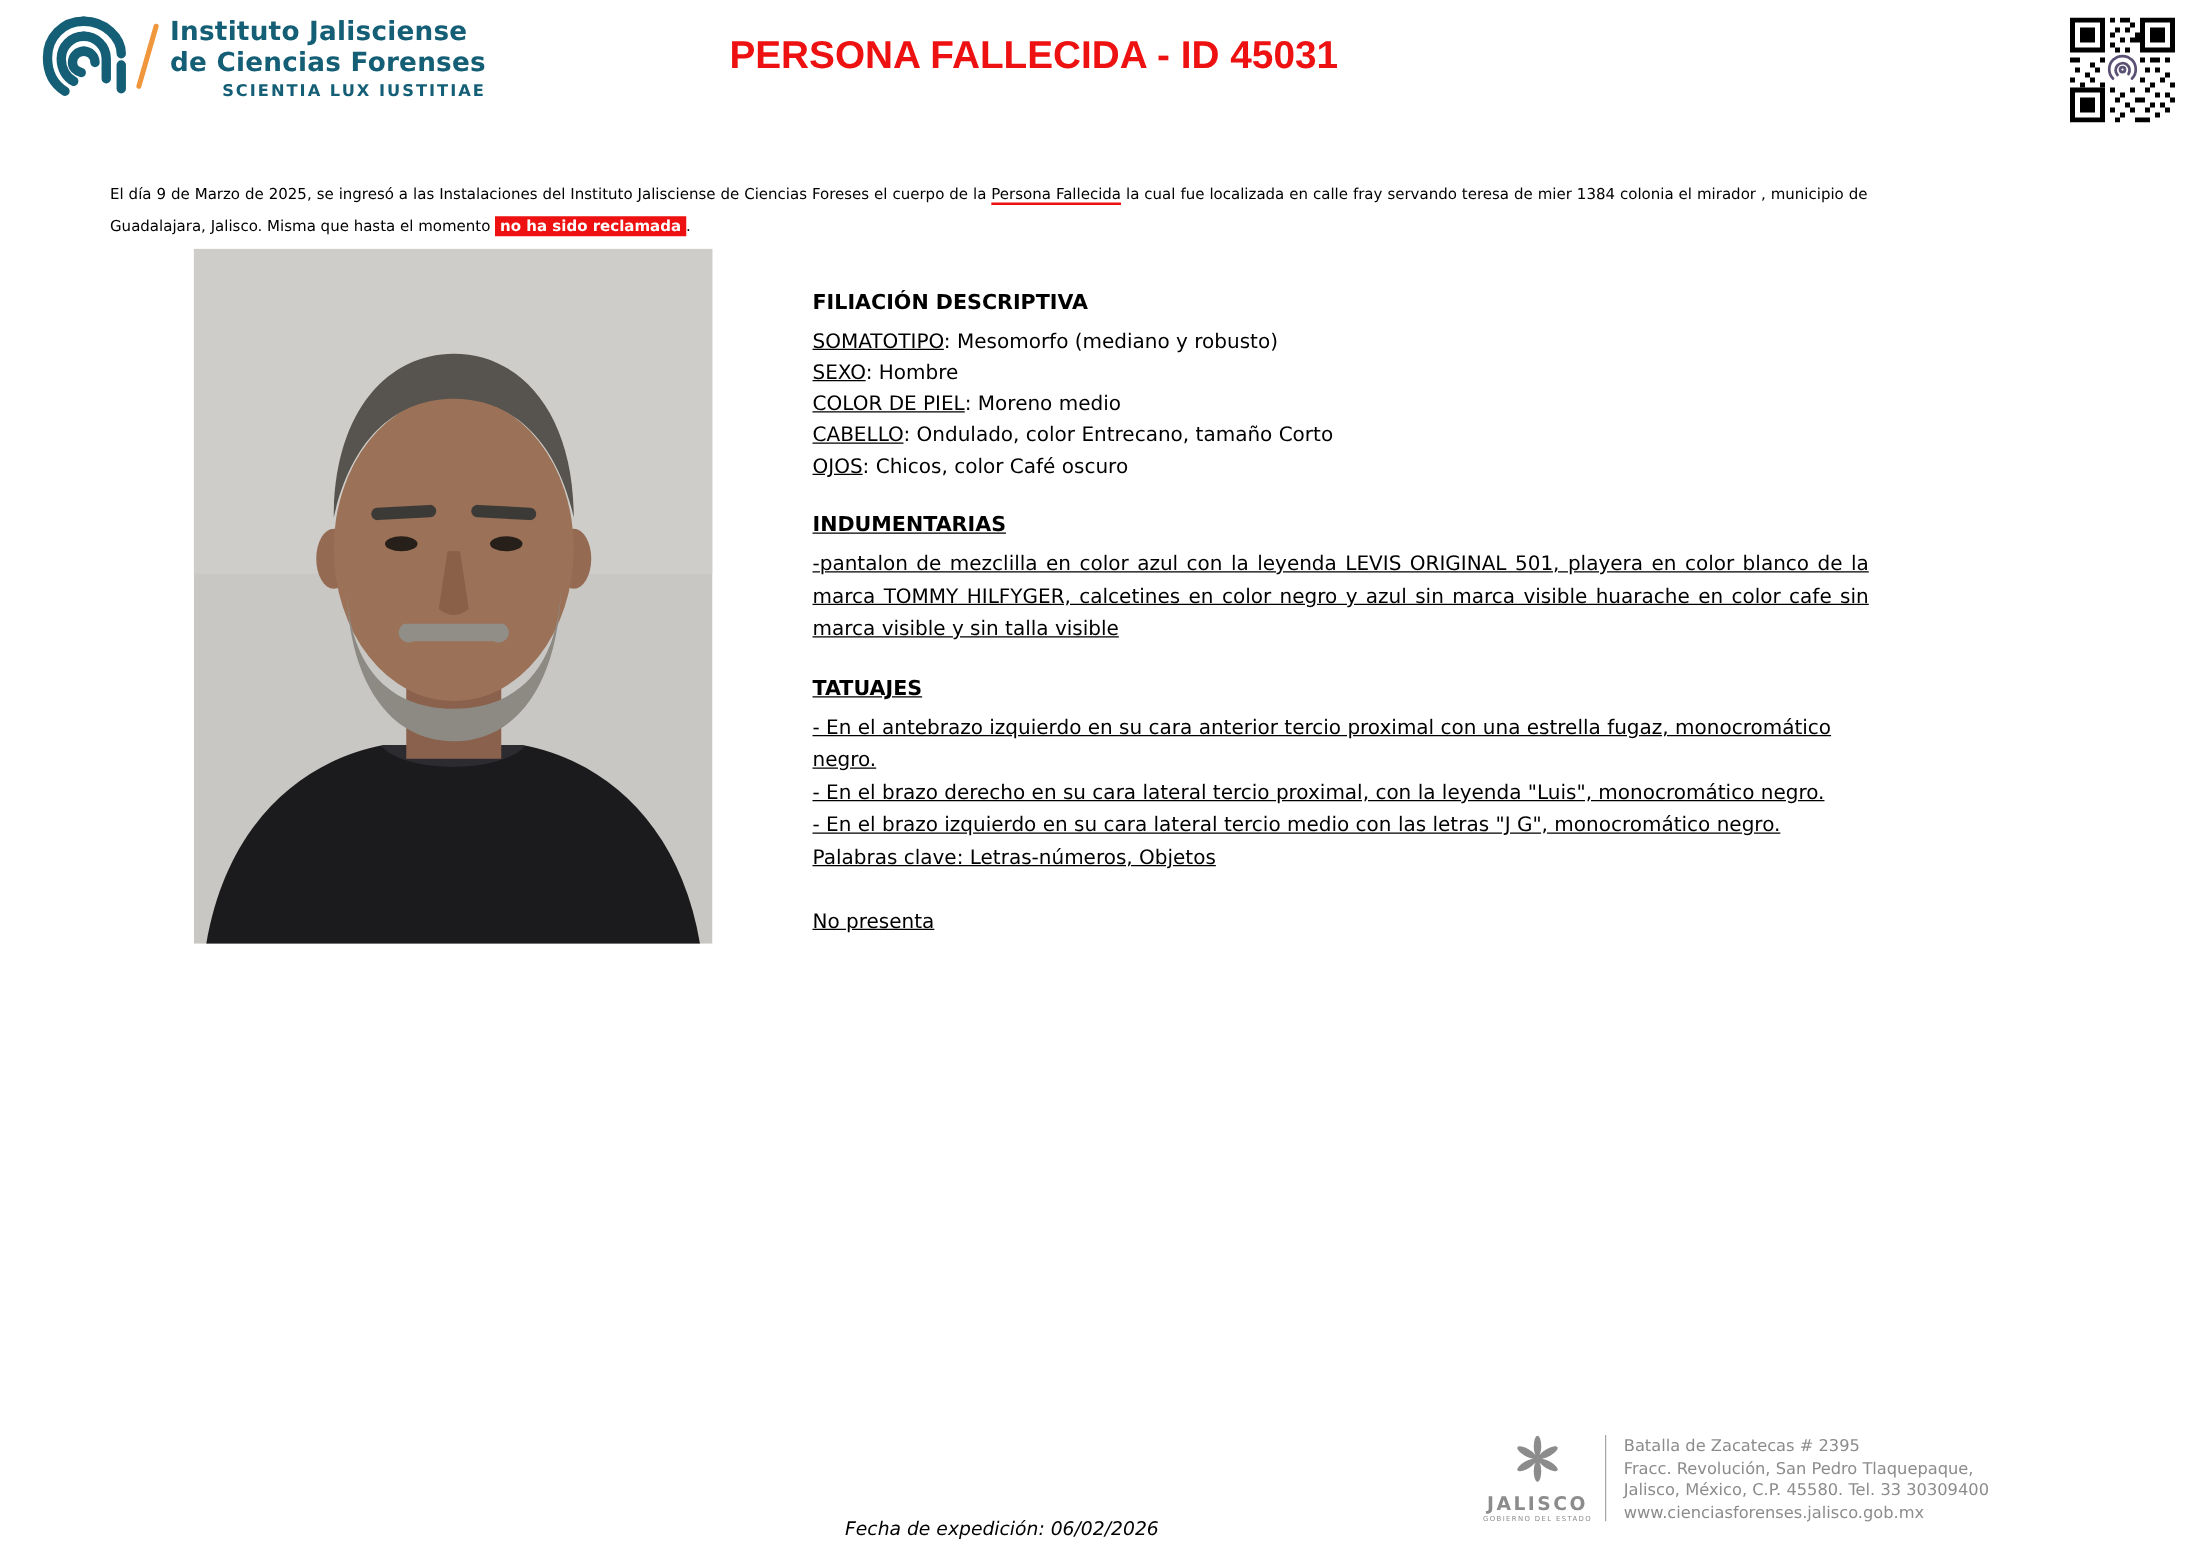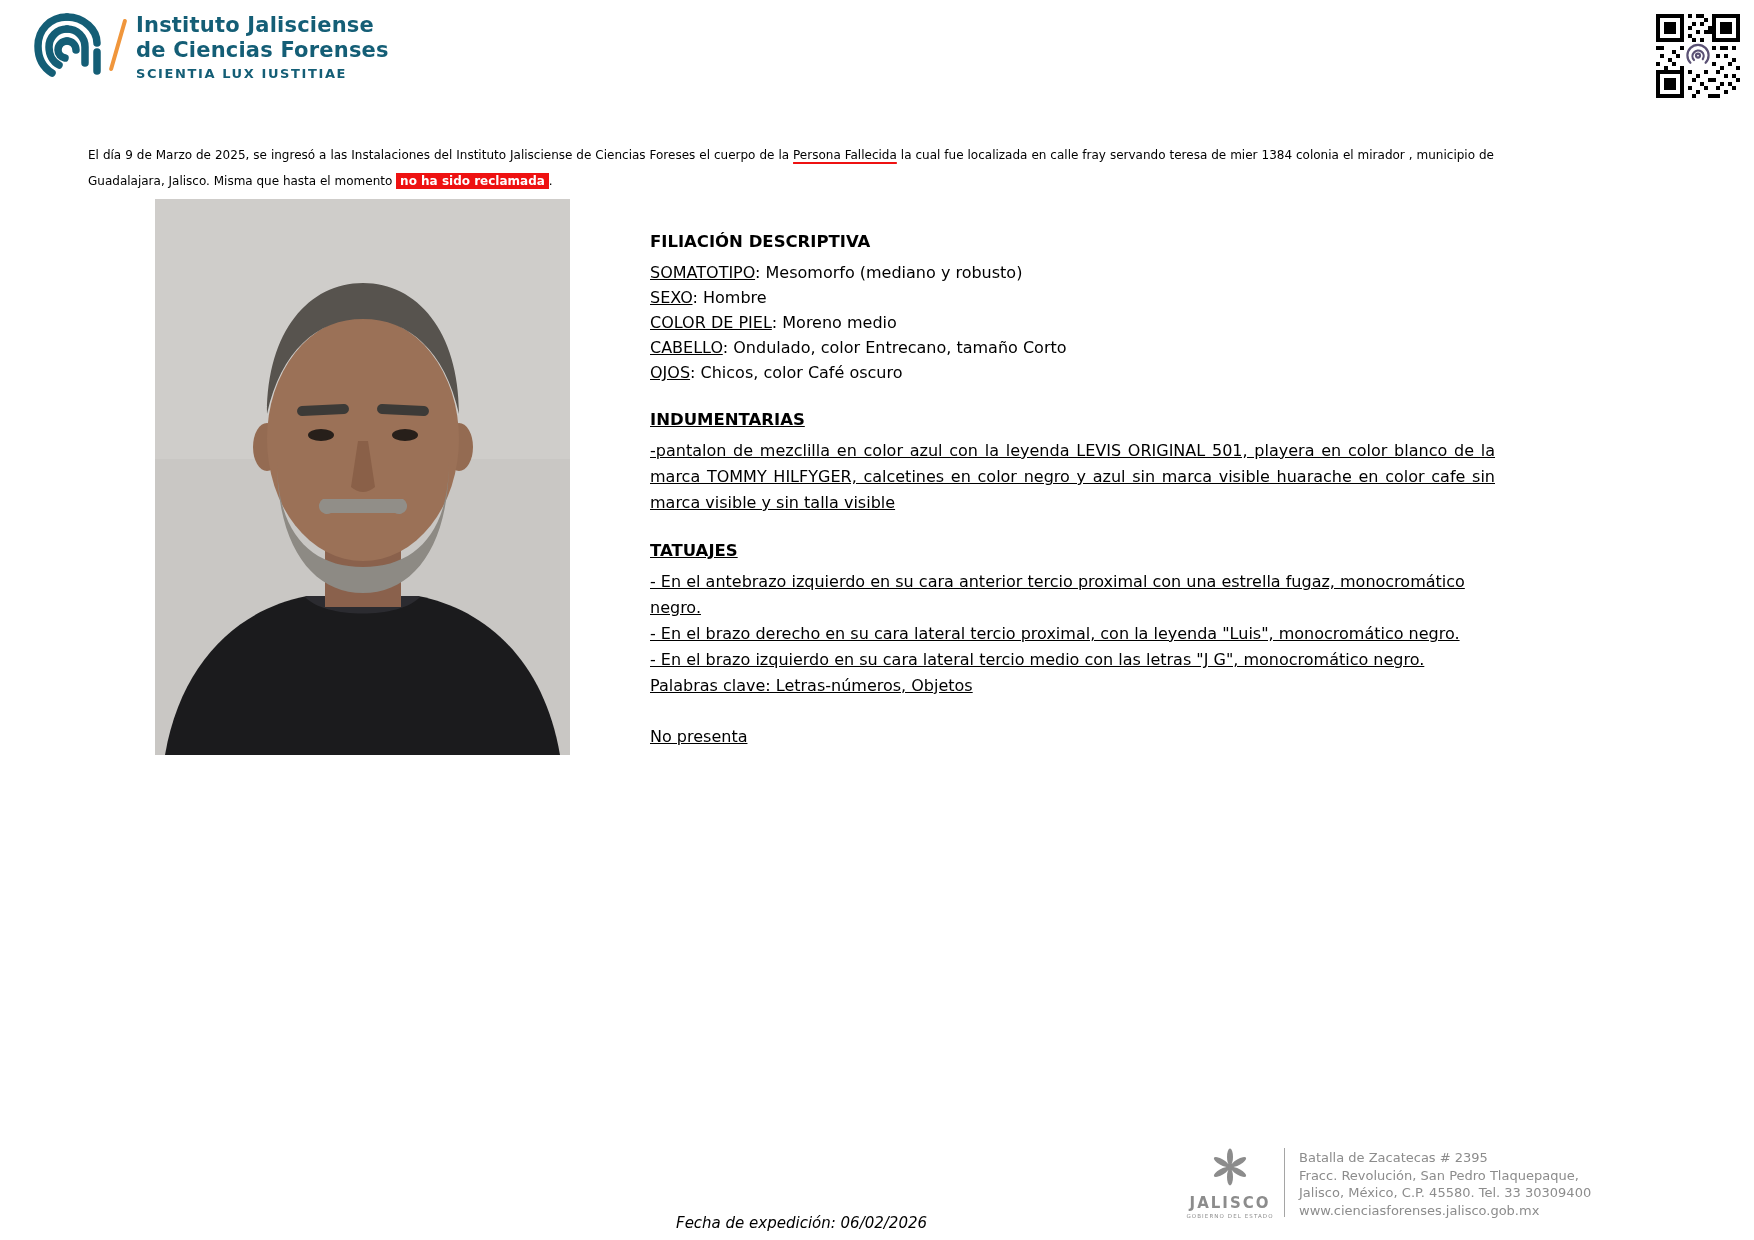--- a/index.html
+++ b/index.html
@@ -6,21 +6,21 @@
   html,body { background:#fff; }
   body { font-family:"DejaVu Sans","Liberation Sans",sans-serif; color:#000; }
   .page { position:relative; width:1754px; height:1240px; background:#ffffff; overflow:hidden; }
 
   
   .brand { position:absolute; left:30px; top:6px; display:flex; align-items:center; }
   .brand-icon { width:76px; height:78px; flex:0 0 auto; }
   .brand-slash { width:4px; height:54px; background:#f0963c; transform:rotate(16deg); border-radius:2px; margin:0 16px 0 10px; }
   .brand-text { color:#145e76; padding-top:4px; }
   .brand-line { font-size:21px; font-weight:bold; line-height:25px; letter-spacing:.2px; }
-  .brand-motto { font-size:13px; font-weight:bold; letter-spacing:1.6px; margin-top:3px; }
+  .brand-motto { font-size:13px; font-weight:bold; letter-spacing:1.6px; margin-top:3px;text-align:right; }
 
   .page-title { position:absolute; left:352px; top:26px; width:950px; text-align:center;
     color:#ee1111; font-size:31px; font-weight:bold; font-family:"Liberation Sans",sans-serif; }
 
   .qr { position:absolute; left:1656px; top:14px; width:84px; height:84px; }
 
   
   .intro { position:absolute; left:88px; top:142px; width:1406px;
     font-size:12px; line-height:26px; text-align:justify; }
   .u-red { text-decoration:underline; text-decoration-color:#ee1111; text-decoration-thickness:2px; text-underline-offset:3px; }
@@ -72,20 +72,21 @@
       </g>
     </svg>
     <div class="brand-slash"></div>
     <div class="brand-text">
       <div class="brand-line">Instituto Jalisciense</div>
       <div class="brand-line">de Ciencias Forenses</div>
       <div class="brand-motto">SCIENTIA LUX IUSTITIAE</div>
     </div>
   </div>
 
+  <h1 class="page-title">PERSONA FALLECIDA - ID 45031</h1>
 
   <svg class="qr" viewBox="0 0 42 42">
     <rect width="42" height="42" fill="#fff"></rect>
     <g fill="#000">
 
       <path fill-rule="evenodd" d="M0 0h14v14H0zM2 2h10v10H2z"></path>
         <rect x="4" y="4" width="6" height="6"></rect>
       <path fill-rule="evenodd" d="M28 0h14v14H28zM30 2h10v10H30z"></path>
         <rect x="32" y="4" width="6" height="6"></rect>
       <path fill-rule="evenodd" d="M0 28h14v14H0zM2 30h10v10H2z"></path>

